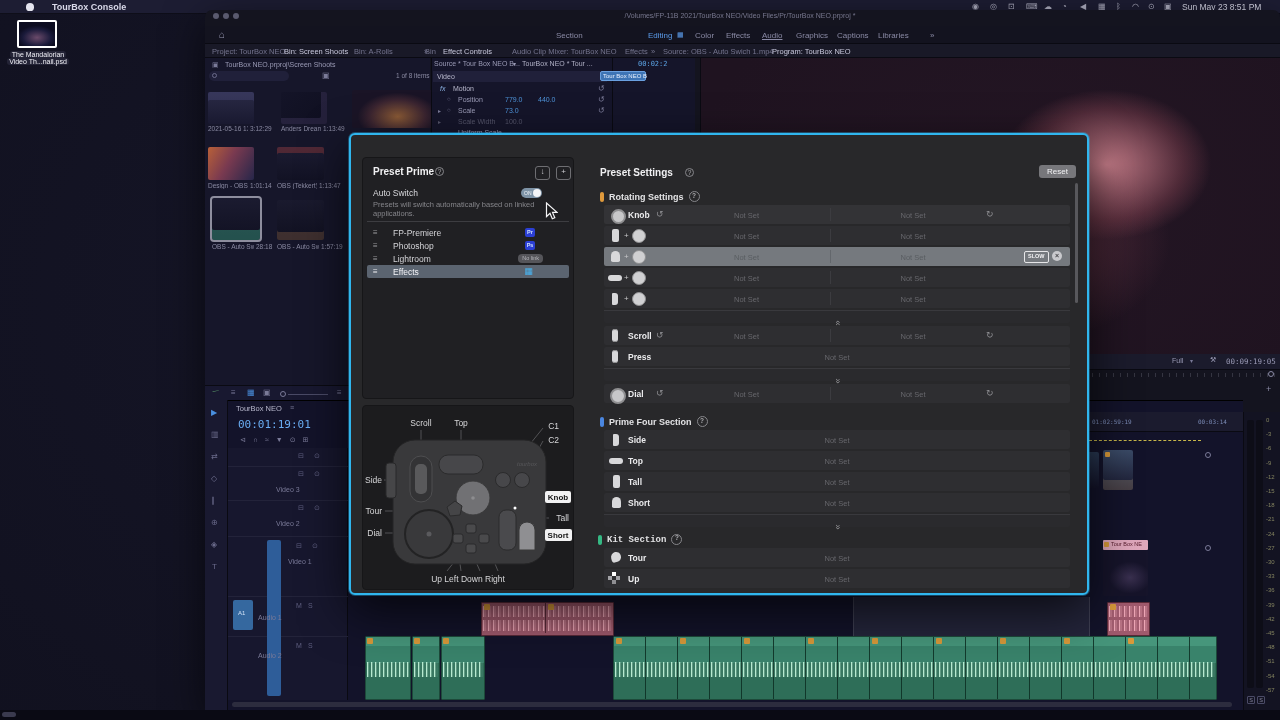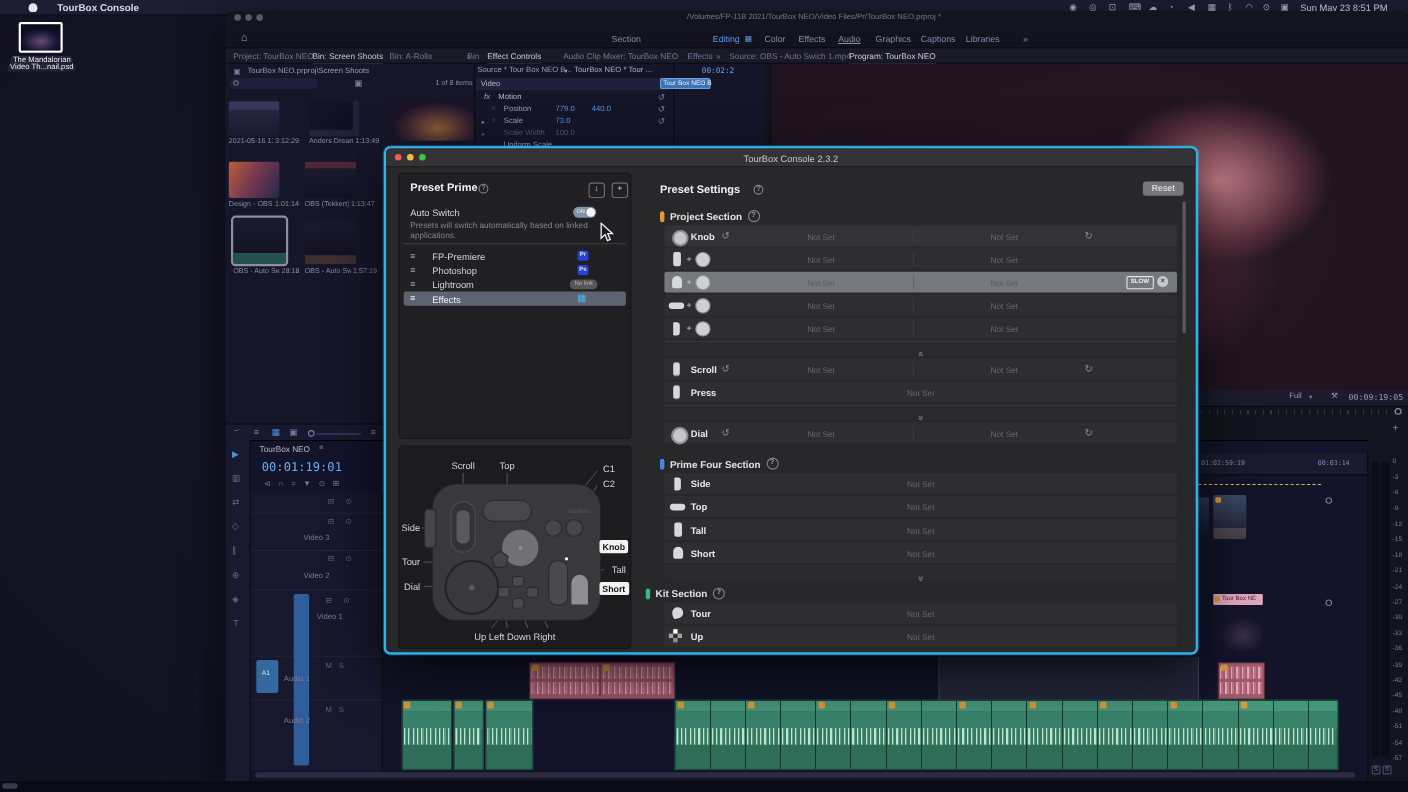--- a/index.html
+++ b/index.html
@@ -380,26 +380,20 @@
     <span class="abs" style="left:1247px;top:696px;width:8px;height:8px;border:1px solid #4a4a66;border-radius:1px;font-size:5.5px;line-height:7px;text-align:center;color:#8a8aa5;">S</span>
     <span class="abs" style="left:1257px;top:696px;width:8px;height:8px;border:1px solid #4a4a66;border-radius:1px;font-size:5.5px;line-height:7px;text-align:center;color:#8a8aa5;">S</span>
 
     <div class="abs" style="left:232px;top:702px;width:1000px;height:5px;background:#2c2c3e;border-radius:3px;"></div>
     <div class="abs" style="left:0px;top:710px;width:1280px;height:10px;background:#0a0a14;"></div>
     <div class="abs" style="left:2px;top:712px;width:14px;height:5px;background:#3a3a4e;border-radius:3px;"></div>
   </div>
   </div>
 
   <div class="abs dialog">
-    <div class="dlg-titlebar">
-      <span class="abs dot" style="left:8px;top:5px;background:#f25c54;"></span>
-      <span class="abs dot" style="left:19px;top:5px;background:#f6bd3b;"></span>
-      <span class="abs dot" style="left:30px;top:5px;background:#3fc43f;"></span>
-      <span class="abs" style="left:0;top:4px;width:100%;text-align:center;font-size:8.5px;color:#c6c6ca;">TourBox Console 2.3.2</span>
-    </div>
 
     <div class="dpanel" style="left:11px;top:22px;width:210px;height:240px;">
       <span class="abs" style="left:10px;top:8px;font-size:10px;font-weight:bold;color:#f0f0f2;">Preset Prime</span>
       <span class="abs help" style="left:68px;top:9px;">?</span>
       <span class="ibtn" style="left:172px;top:8px;">↓</span>
       <span class="ibtn" style="left:193px;top:8px;">+</span>
       <span class="abs" style="left:10px;top:30px;font-size:8.5px;color:#d8d8dc;">Auto Switch</span>
       <span class="toggle" style="left:158px;top:30px;">
         <span class="on">ON</span>
         <span class="kn"></span>
@@ -485,21 +479,21 @@
       </svg>
     </div>
 
     <span class="abs" style="left:249px;top:32px;font-size:10px;font-weight:bold;color:#f0f0f2;">Preset Settings</span>
     <span class="abs help" style="left:330px;top:33px;">?</span>
     <span class="abs" style="left:688px;top:30px;padding:2px 8px;background:#77777b;border-radius:3px;font-size:8px;color:#f2f2f4;">Reset</span>
     <div class="dscroll"></div>
 
     <div class="sec-h" style="left:249px;top:56px;">
       <span class="sec-mark" style="background:#e09a3c;"></span>
-      <span>Project Section</span>
+      <span>Rotating Settings</span>
       <span class="help" style="margin-left:0;">?</span>
     </div>
     <div class="srow" style="top:70px;background:#333336;">
       <span class="ric knob-ic"></span>
       <span class="rlabel">Knob</span>
       <span class="undo">↺</span>
       <span class="ns c1">Not Set</span>
       <span class="vdiv"></span>
       <span class="ns c2">Not Set</span>
       <span class="redo">↻</span>
@@ -586,21 +580,21 @@
       <span class="rlabel">Tall</span>
       <span class="ns full">Not Set</span>
     </div>
     <div class="srow" style="top:358px;">
       <span class="ric short-ic" style="left:8px;"></span>
       <span class="rlabel">Short</span>
       <span class="ns full">Not Set</span>
     </div>
     <div class="chevrow" style="top:379px;"><span class="chev">»</span></div>
 
-    <div class="sec-h" style="left:236px;top:399px;">
+    <div class="sec-h" style="left:247px;top:399px;font-family:Liberation Mono, monospace;">
       <span class="sec-mark" style="background:#35b984;"></span>
       <span>Kit Section</span>
       <span class="help" style="margin-left:0;">?</span>
     </div>
     <div class="srow" style="top:413px;">
       <span class="ric tour-ic"></span>
       <span class="rlabel">Tour</span>
       <span class="ns full">Not Set</span>
     </div>
     <div class="srow" style="top:434px;">

